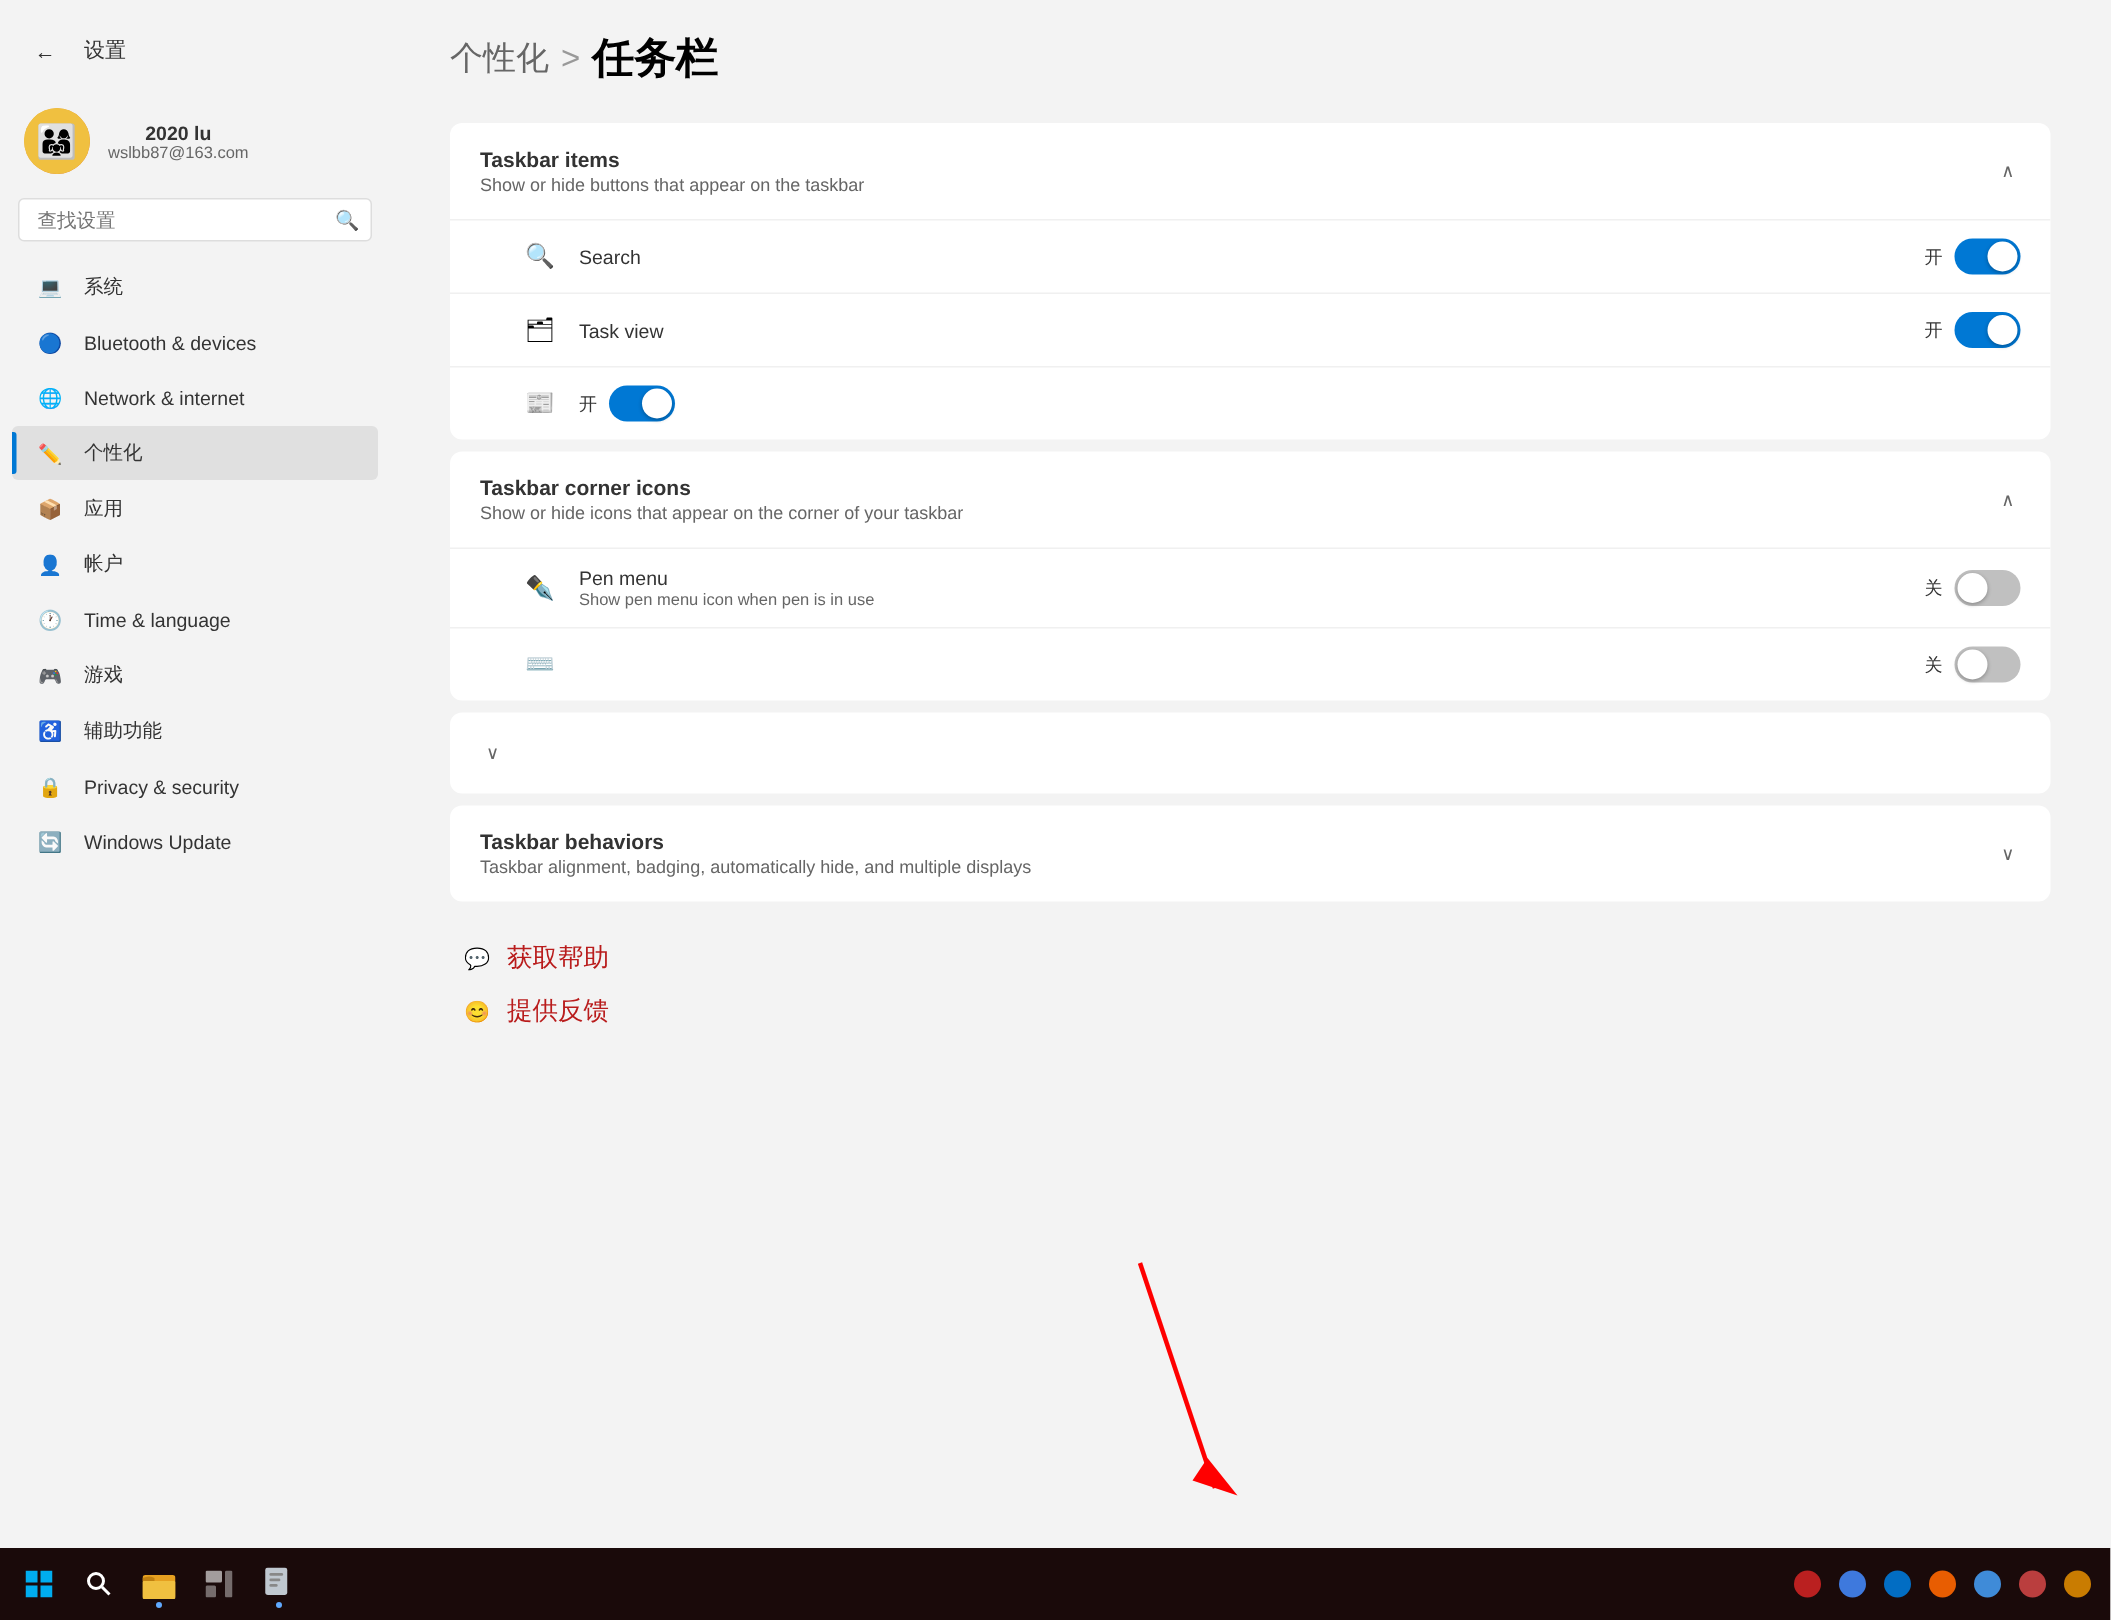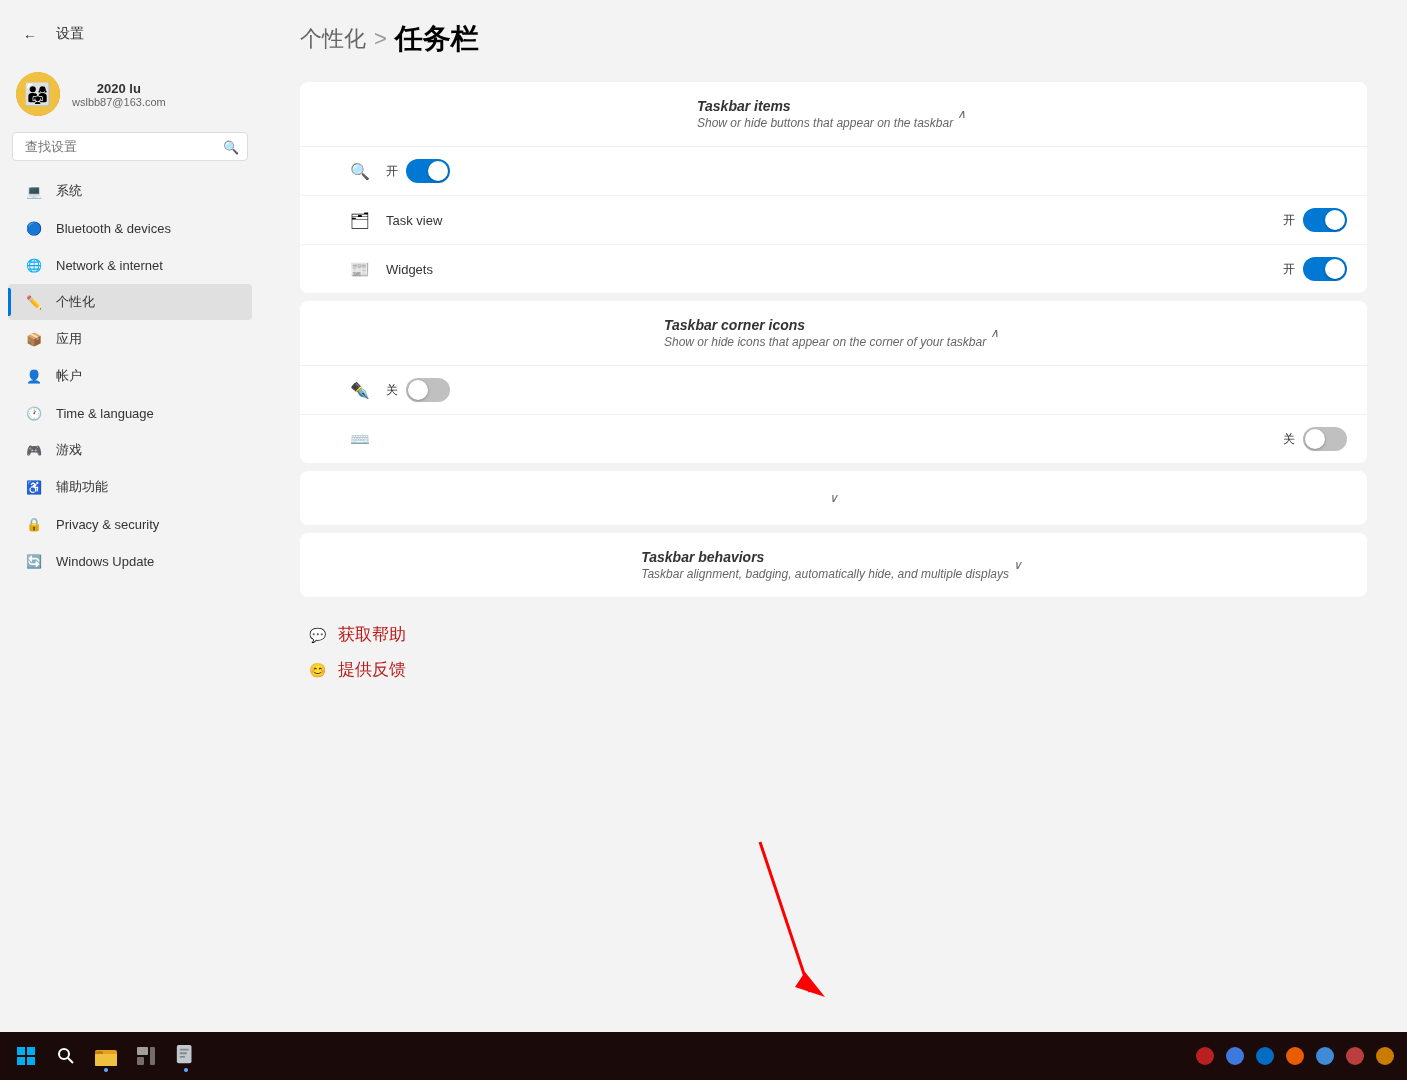--- a/index.html
+++ b/index.html
@@ -38,21 +38,21 @@
     
     .main-content { flex: 1; padding: 20px 40px; overflow-y: auto; background: #f3f3f3; }
 
     .breadcrumb { display: flex; align-items: center; gap: 8px; margin-bottom: 24px; }
     .breadcrumb-item { font-size: 22px; color: #666; }
     .breadcrumb-separator { font-size: 22px; color: #999; }
     .breadcrumb-current { font-size: 28px; font-weight: 600; color: #000; }
 
     
     .settings-card { background: #fff; border-radius: 8px; margin-bottom: 8px; overflow: hidden; }
-    .card-header { display: flex; align-items: center; justify-content: center; padding: 16px 20px; cursor: pointer; font-style: italic; }
+    .card-header { display: flex; align-items: center; justify-content: space-between; padding: 16px 20px; cursor: pointer; }
     .card-header-text h3 { font-size: 14px; font-weight: 600; color: #333; margin-bottom: 2px; }
     .card-header-text p { font-size: 12px; color: #666; }
     .chevron { font-size: 12px; color: #666; cursor: pointer; padding: 4px; }
 
     .card-content { padding: 0; }
     .setting-row { display: flex; align-items: center; padding: 12px 20px 12px 48px; border-top: 1px solid #f0f0f0; }
     .setting-row-icon { width: 24px; height: 24px; margin-right: 14px; display: flex; align-items: center; justify-content: center; flex-shrink: 0; }
     .setting-info { flex: 1; }
     .setting-name { font-size: 13px; color: #333; }
     .setting-desc { font-size: 11px; color: #666; margin-top: 1px; }
@@ -182,20 +182,24 @@
       <div class="card-header-text">
         <h3>Taskbar items</h3>
         <p>Show or hide buttons that appear on the taskbar</p>
       </div>
       <span class="chevron">∧</span>
     </div>
     <div class="card-content">
 
         <div class="setting-row">
           <span class="setting-row-icon">🔍</span>
+          <div class="setting-info">
+            <div class="setting-name">Search</div>
+
+          </div>
           <div class="setting-control">
             <span class="toggle-label">开</span>
             <div class="toggle on">
               <div class="toggle-thumb"></div>
             </div>
           </div>
         </div>
 
         <div class="setting-row">
           <span class="setting-row-icon">🗂</span>
@@ -206,24 +210,20 @@
           <div class="setting-control">
             <span class="toggle-label">开</span>
             <div class="toggle on">
               <div class="toggle-thumb"></div>
             </div>
           </div>
         </div>
 
         <div class="setting-row">
           <span class="setting-row-icon">📰</span>
-          <div class="setting-info">
-            <div class="setting-name">Widgets</div>
-
-          </div>
           <div class="setting-control">
             <span class="toggle-label">开</span>
             <div class="toggle on">
               <div class="toggle-thumb"></div>
             </div>
           </div>
         </div>
 
     </div>
   </div>
@@ -232,20 +232,24 @@
       <div class="card-header-text">
         <h3>Taskbar corner icons</h3>
         <p>Show or hide icons that appear on the corner of your taskbar</p>
       </div>
       <span class="chevron">∧</span>
     </div>
     <div class="card-content">
 
         <div class="setting-row">
           <span class="setting-row-icon">✒️</span>
+          <div class="setting-info">
+            <div class="setting-name">Pen menu</div>
+            <div class="setting-desc">Show pen menu icon when pen is in use</div>
+          </div>
           <div class="setting-control">
             <span class="toggle-label">关</span>
             <div class="toggle off">
               <div class="toggle-thumb"></div>
             </div>
           </div>
         </div>
 
         <div class="setting-row">
           <span class="setting-row-icon">⌨️</span>

